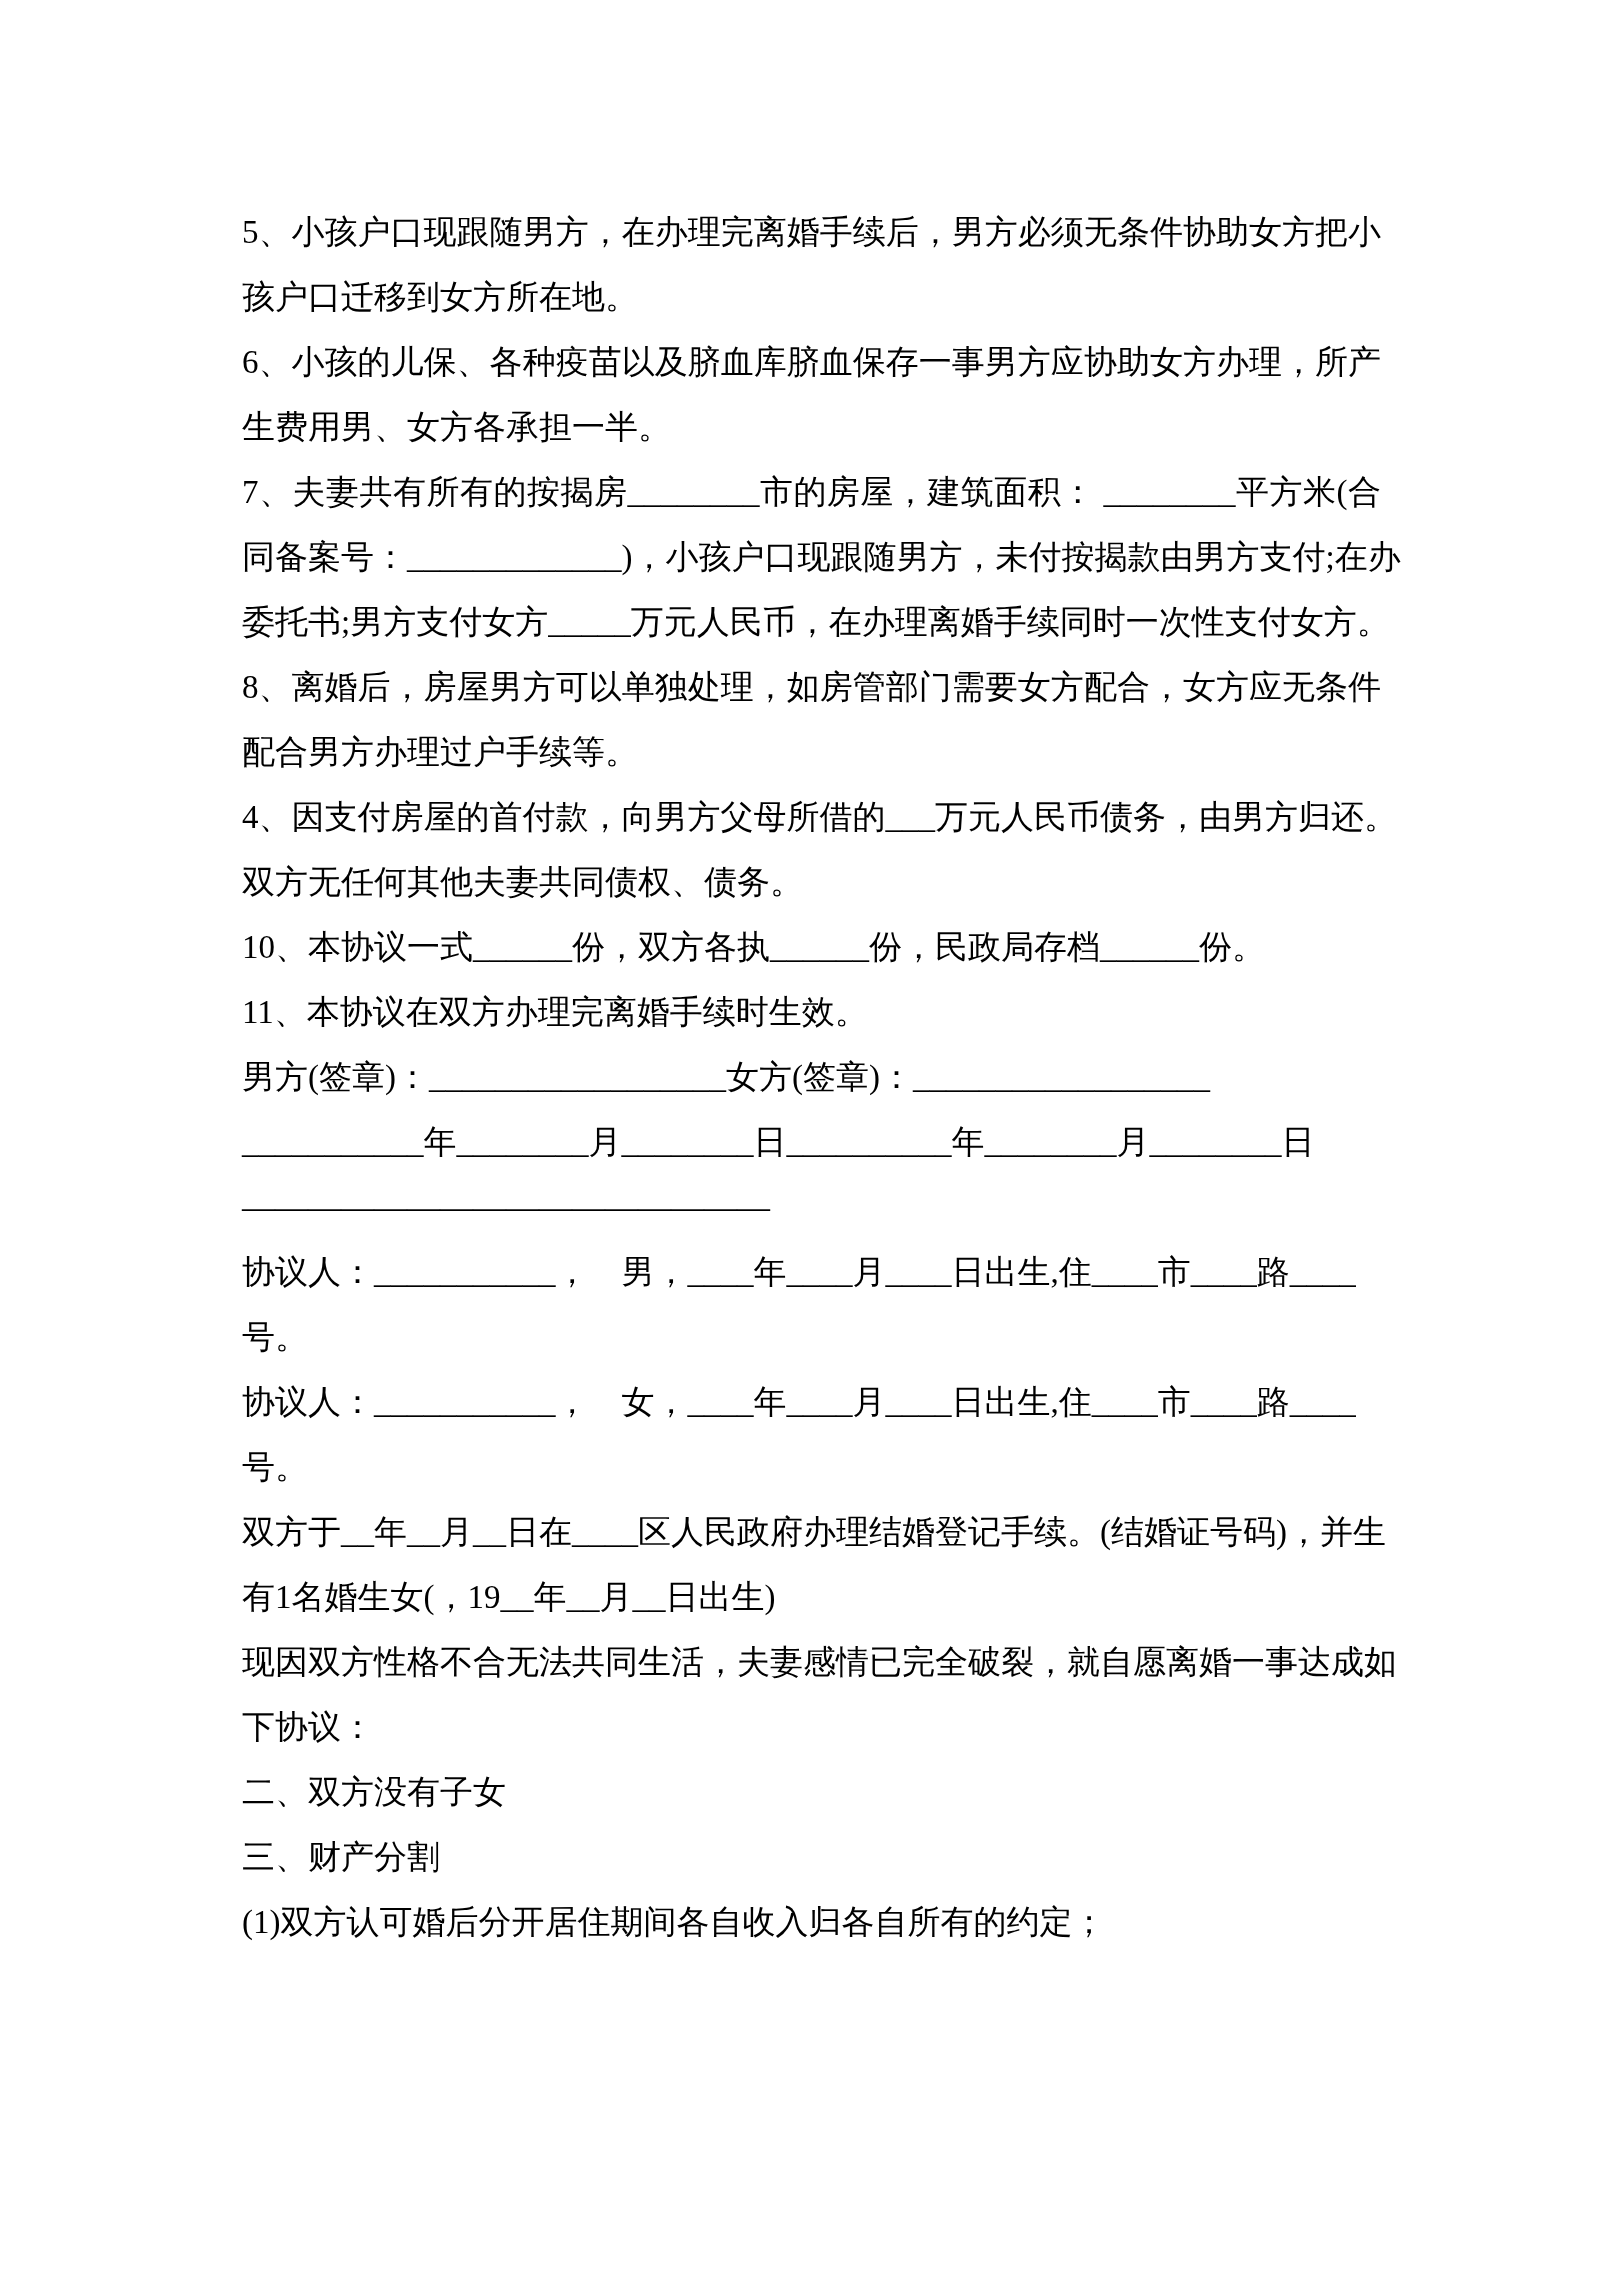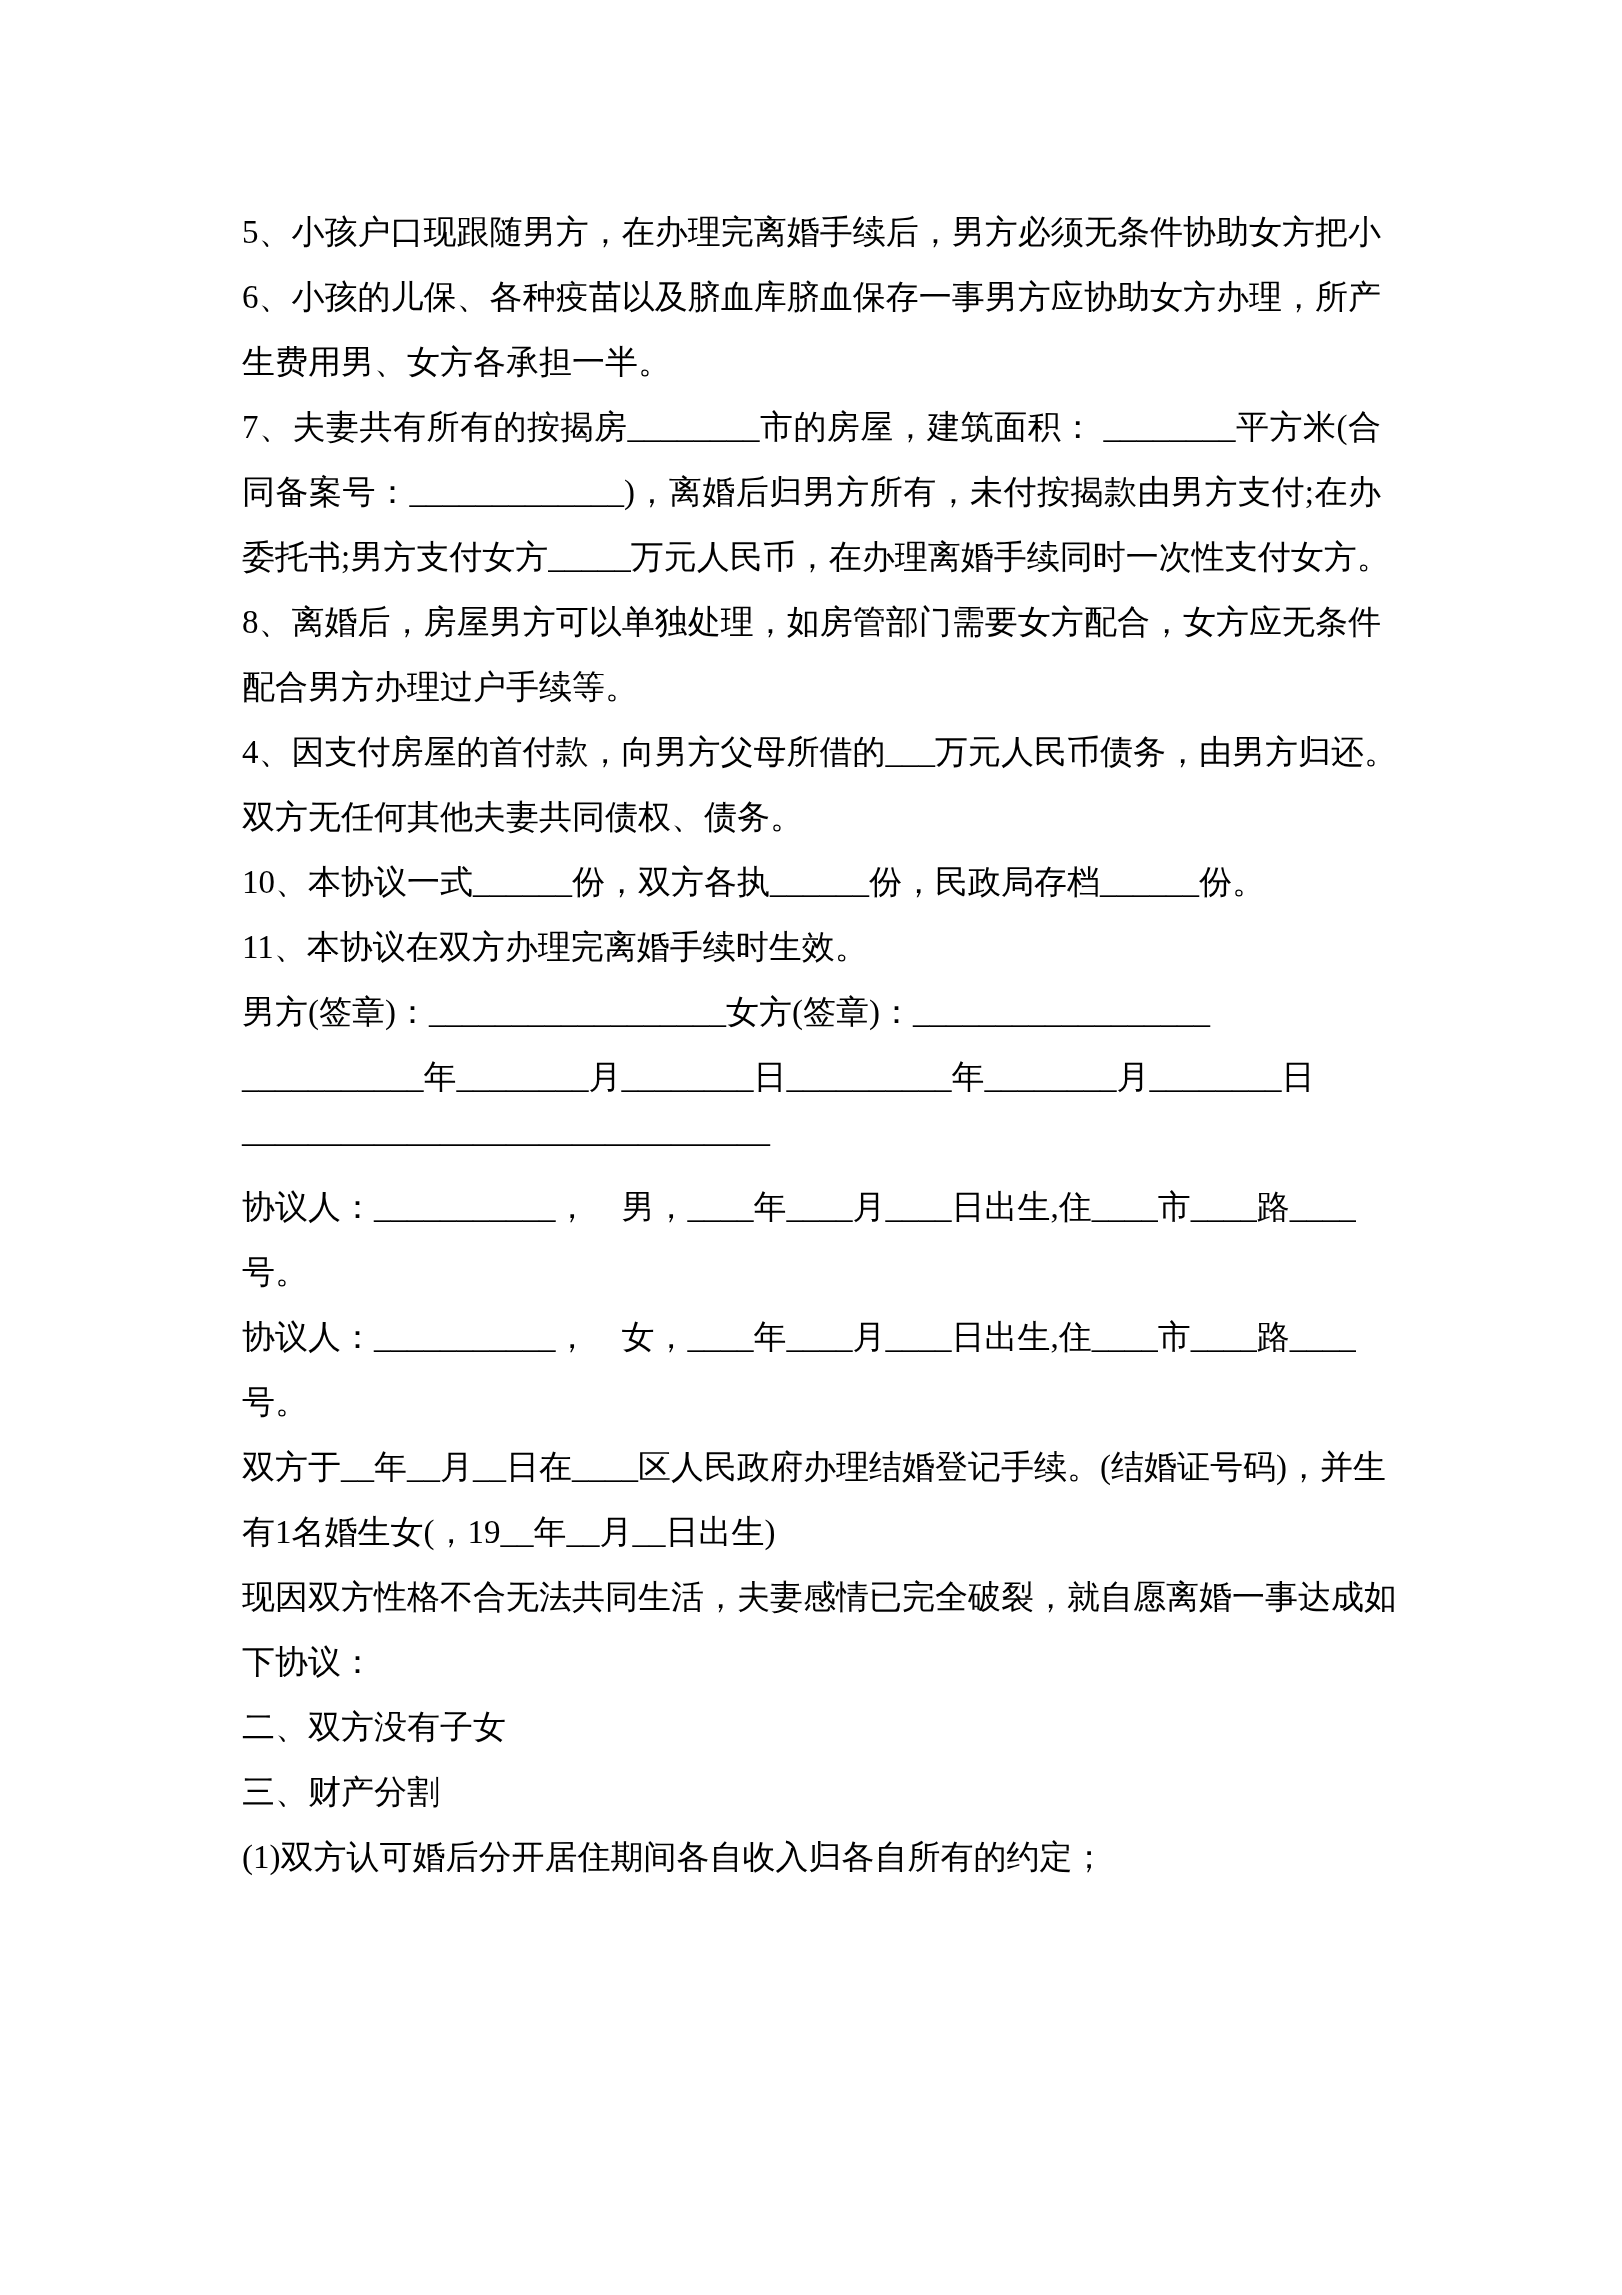--- a/index.html
+++ b/index.html
@@ -37,24 +37,25 @@
     -moz-text-align-last: justify;
     text-justify: inter-character;
   }
 </style>
 </head>
 <body>
 
 <div class="page" style="background: rgb(255, 255, 255);">
   <div class="doc" id="doc-lines" style="color: rgb(0, 0, 0);">
       <div class="line j">5、小孩户口现跟随男方，在办理完离婚手续后，男方必须无条件协助女方把小</div>
+      <div class="line">孩户口迁移到女方所在地。</div>
       <div class="line j">6、小孩的儿保、各种疫苗以及脐血库脐血保存一事男方应协助女方办理，所产</div>
       <div class="line">生费用男、女方各承担一半。</div>
       <div class="line j">7、夫妻共有所有的按揭房________市的房屋，建筑面积： ________平方米(合</div>
-      <div class="line j">同备案号：_____________)，离婚后归男方所有，未付按揭款由男方支付;在办</div>
+      <div class="line j">同备案号：_____________)，小孩户口现跟随男方，未付按揭款由男方支付;在办</div>
       <div class="line j">委托书;男方支付女方_____万元人民币，在办理离婚手续同时一次性支付女方。</div>
       <div class="line j">8、离婚后，房屋男方可以单独处理，如房管部门需要女方配合，女方应无条件</div>
       <div class="line">配合男方办理过户手续等。</div>
       <div class="line j">4、因支付房屋的首付款，向男方父母所借的___万元人民币债务，由男方归还。</div>
       <div class="line">双方无任何其他夫妻共同债权、债务。</div>
       <div class="line">10、本协议一式______份，双方各执______份，民政局存档______份。</div>
       <div class="line">11、本协议在双方办理完离婚手续时生效。</div>
       <div class="line">男方(签章)：__________________女方(签章)：__________________</div>
       <div class="line">___________年________月________日__________年________月________日</div>
       <div class="line">————————————————</div>

